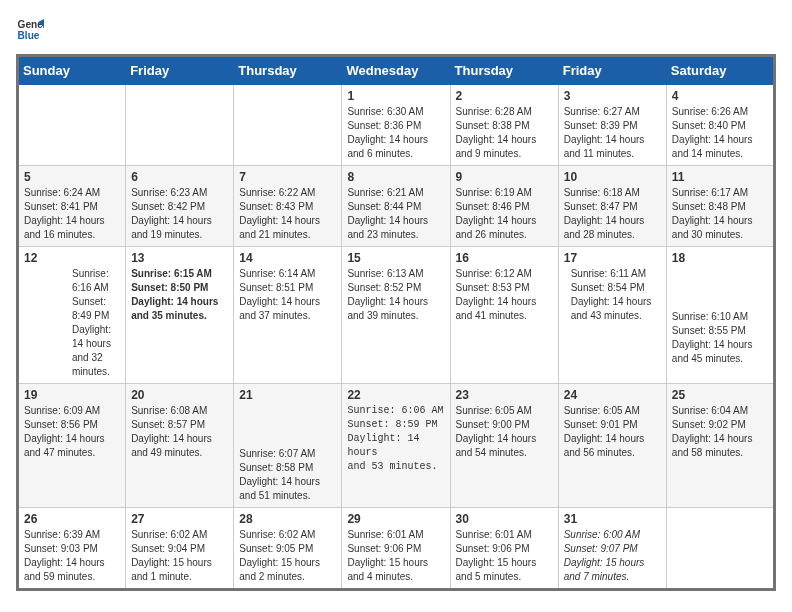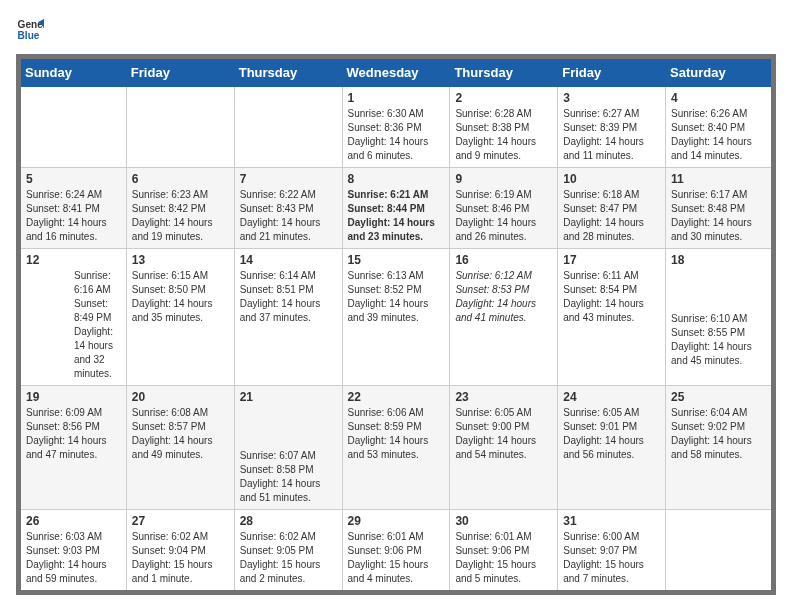--- a/index.html
+++ b/index.html
@@ -34,21 +34,21 @@
       color: #333;
       line-height: 1.1;
     }
     .location {
       font-size: 14px;
       color: #555;
     }
     .calendar {
       width: 100%;
       border-collapse: collapse;
-      border: 5px solid #737373;
+      border: 3px solid #737373;
     }
     .calendar th {
       background-color: #1a5fa8;
       color: #fff;
       font-size: 13px;
       font-weight: bold;
       padding: 6px 4px;
       text-align: left;
       border: 1px solid #1a5fa8;
     }
@@ -161,21 +161,21 @@
         </td>
         <td>
           <span class="day-number">7</span>
           <div class="day-info" style="white-space: pre-line;">Sunrise: 6:22 AM
 Sunset: 8:43 PM
 Daylight: 14 hours
 and 21 minutes.</div>
         </td>
         <td>
           <span class="day-number">8</span>
-          <div class="day-info" style="white-space: pre-line; font-weight: bold;">Sunrise: 6:21 AM
+          <div class="day-info" style="white-space: pre-line;">Sunrise: 6:21 AM
 Sunset: 8:44 PM
 Daylight: 14 hours
 and 23 minutes.</div>
         </td>
         <td>
           <span class="day-number">9</span>
           <div class="day-info" style="white-space: pre-line;">Sunrise: 6:19 AM
 Sunset: 8:46 PM
 Daylight: 14 hours
 and 26 minutes.</div>
@@ -198,49 +198,49 @@
       <tr>
         <td>
           <span class="day-number">12</span>
           <div class="day-info" style="white-space: pre-line; margin-left: 48px;">Sunrise: 6:16 AM
 Sunset: 8:49 PM
 Daylight: 14 hours
 and 32 minutes.</div>
         </td>
         <td>
           <span class="day-number">13</span>
-          <div class="day-info" style="white-space: pre-line;">Sunrise: 6:15 AM
+          <div class="day-info" style="white-space: pre-line; font-weight: bold;">Sunrise: 6:15 AM
 Sunset: 8:50 PM
 Daylight: 14 hours
 and 35 minutes.</div>
         </td>
         <td>
           <span class="day-number">14</span>
           <div class="day-info" style="white-space: pre-line;">Sunrise: 6:14 AM
 Sunset: 8:51 PM
 Daylight: 14 hours
 and 37 minutes.</div>
         </td>
         <td>
           <span class="day-number">15</span>
           <div class="day-info" style="white-space: pre-line;">Sunrise: 6:13 AM
 Sunset: 8:52 PM
 Daylight: 14 hours
 and 39 minutes.</div>
         </td>
         <td>
           <span class="day-number">16</span>
-          <div class="day-info" style="white-space: pre-line; font-style: italic;">Sunrise: 6:12 AM
+          <div class="day-info" style="white-space: pre-line;">Sunrise: 6:12 AM
 Sunset: 8:53 PM
 Daylight: 14 hours
 and 41 minutes.</div>
         </td>
         <td>
           <span class="day-number">17</span>
-          <div class="day-info" style="white-space: pre-line;">Sunrise: 6:11 AM
+          <div class="day-info" style="white-space: pre-line; margin-left: 7px;">Sunrise: 6:11 AM
 Sunset: 8:54 PM
 Daylight: 14 hours
 and 43 minutes.</div>
         </td>
         <td>
           <span class="day-number">18</span>
           <div class="day-info" style="white-space: pre-line; margin-top: 45px;">Sunrise: 6:10 AM
 Sunset: 8:55 PM
 Daylight: 14 hours
 and 45 minutes.</div>
@@ -263,21 +263,21 @@
         </td>
         <td>
           <span class="day-number">21</span>
           <div class="day-info" style="white-space: pre-line; margin-top: 45px;">Sunrise: 6:07 AM
 Sunset: 8:58 PM
 Daylight: 14 hours
 and 51 minutes.</div>
         </td>
         <td>
           <span class="day-number">22</span>
-          <div class="day-info" style="white-space: pre-line;">Sunrise: 6:06 AM
+          <div class="day-info" style="white-space: pre-line; font-family: Liberation Mono, monospace;">Sunrise: 6:06 AM
 Sunset: 8:59 PM
 Daylight: 14 hours
 and 53 minutes.</div>
         </td>
         <td>
           <span class="day-number">23</span>
           <div class="day-info" style="white-space: pre-line;">Sunrise: 6:05 AM
 Sunset: 9:00 PM
 Daylight: 14 hours
 and 54 minutes.</div>
@@ -293,21 +293,21 @@
           <span class="day-number">25</span>
           <div class="day-info" style="white-space: pre-line;">Sunrise: 6:04 AM
 Sunset: 9:02 PM
 Daylight: 14 hours
 and 58 minutes.</div>
         </td>
       </tr>
       <tr>
         <td>
           <span class="day-number">26</span>
-          <div class="day-info" style="white-space: pre-line;">Sunrise: 6:03 AM
+          <div class="day-info" style="white-space: pre-line;">Sunrise: 6:39 AM
 Sunset: 9:03 PM
 Daylight: 14 hours
 and 59 minutes.</div>
         </td>
         <td>
           <span class="day-number">27</span>
           <div class="day-info" style="white-space: pre-line;">Sunrise: 6:02 AM
 Sunset: 9:04 PM
 Daylight: 15 hours
 and 1 minute.</div>
@@ -328,21 +328,21 @@
         </td>
         <td>
           <span class="day-number">30</span>
           <div class="day-info" style="white-space: pre-line;">Sunrise: 6:01 AM
 Sunset: 9:06 PM
 Daylight: 15 hours
 and 5 minutes.</div>
         </td>
         <td>
           <span class="day-number">31</span>
-          <div class="day-info" style="white-space: pre-line;">Sunrise: 6:00 AM
+          <div class="day-info" style="white-space: pre-line; font-style: italic;">Sunrise: 6:00 AM
 Sunset: 9:07 PM
 Daylight: 15 hours
 and 7 minutes.</div>
         </td>
         <td class="empty-cell"></td>
       </tr>
     </tbody>
 </table>
 
 </body></html>

